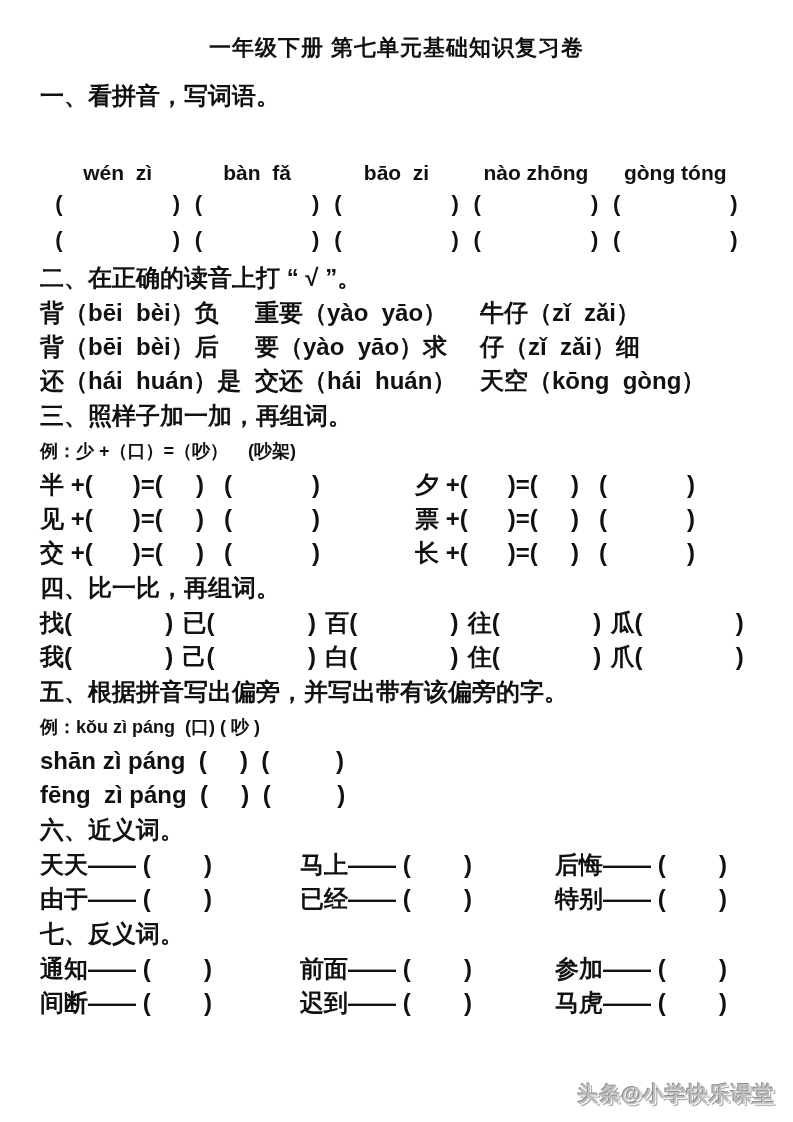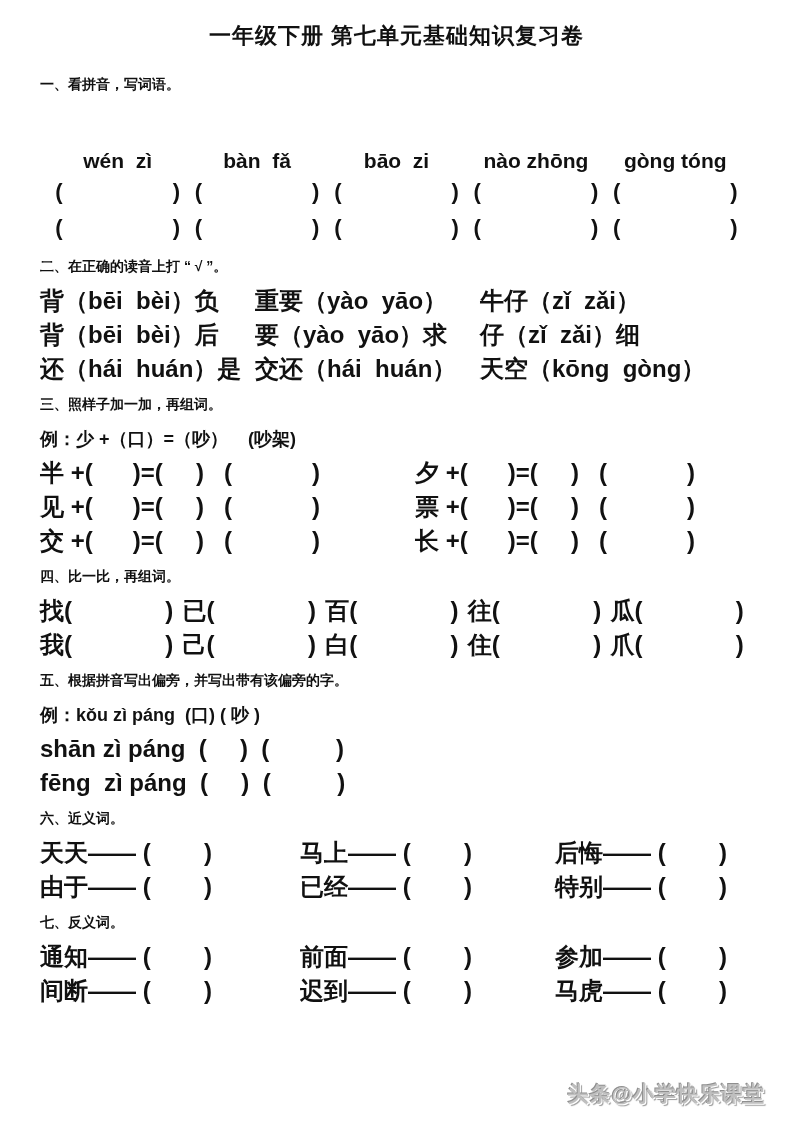--- a/index.html
+++ b/index.html
@@ -1,38 +1,38 @@
 <!DOCTYPE html>
 <html><head>
 <meta charset="utf-8">
 <style>
   html,body{margin:0;padding:0;background:#ffffff;}
   body{
     width:793px;height:1122px;position:relative;overflow:hidden;
     font-family:"Liberation Sans","DejaVu Sans",sans-serif;
     color:#111111;font-weight:700;
   }
-  .sheet{position:absolute;inset:0;padding:22px 40px 0 40px;box-sizing:border-box;}
+  .sheet{position:absolute;inset:0;padding:34px 40px 0 40px;box-sizing:border-box;}
   .title{text-align:center;font-size:22px;line-height:28px;margin:0 0 16px 0;letter-spacing:1px;}
-  .heading{font-size:14px;line-height:36px;white-space:pre;}
+  .heading{font-size:24px;line-height:36px;white-space:pre;}
   .line{font-size:18px;line-height:34px;white-space:pre;}
   
   .pinrow{display:grid;grid-template-columns:repeat(5,1fr);padding:0 8px;margin-top:44px;}
   .pinrow .c{text-align:center;font-size:21px;line-height:30px;white-space:pre;}
   .blankrow{display:grid;grid-template-columns:repeat(5,1fr);padding:0 8px;margin-bottom:4px;}
   .blankrow .c{text-align:center;font-size:22px;line-height:32px;white-space:pre;}
   
   .g3a{display:grid;grid-template-columns:215px 225px 1fr;}
   .g2 {display:grid;grid-template-columns:375px 1fr;}
   .g5 {display:grid;grid-template-columns:repeat(5,1fr);}
   .g3b{display:grid;grid-template-columns:260px 255px 1fr;}
   .cell{font-size:24px;line-height:34px;white-space:pre;}
   .cell .pat,.cell .ch{white-space:pre;}
   .watermark{
-    position:absolute;right:28px;bottom:14px;font-size:21px;letter-spacing:1px;
+    position:absolute;right:18px;bottom:14px;font-size:21px;letter-spacing:1px;
     color:#bfbfbf;font-weight:700;
     text-shadow:-1px -1px 0 #8f8f8f,1px 1px 0 #ffffff,2px 2px 1px #9a9a9a;
   }
 </style>
 </head>
 <body>
 
 <div class="sheet">
 
   <div class="title">一年级下册 第七单元基础知识复习卷</div>

